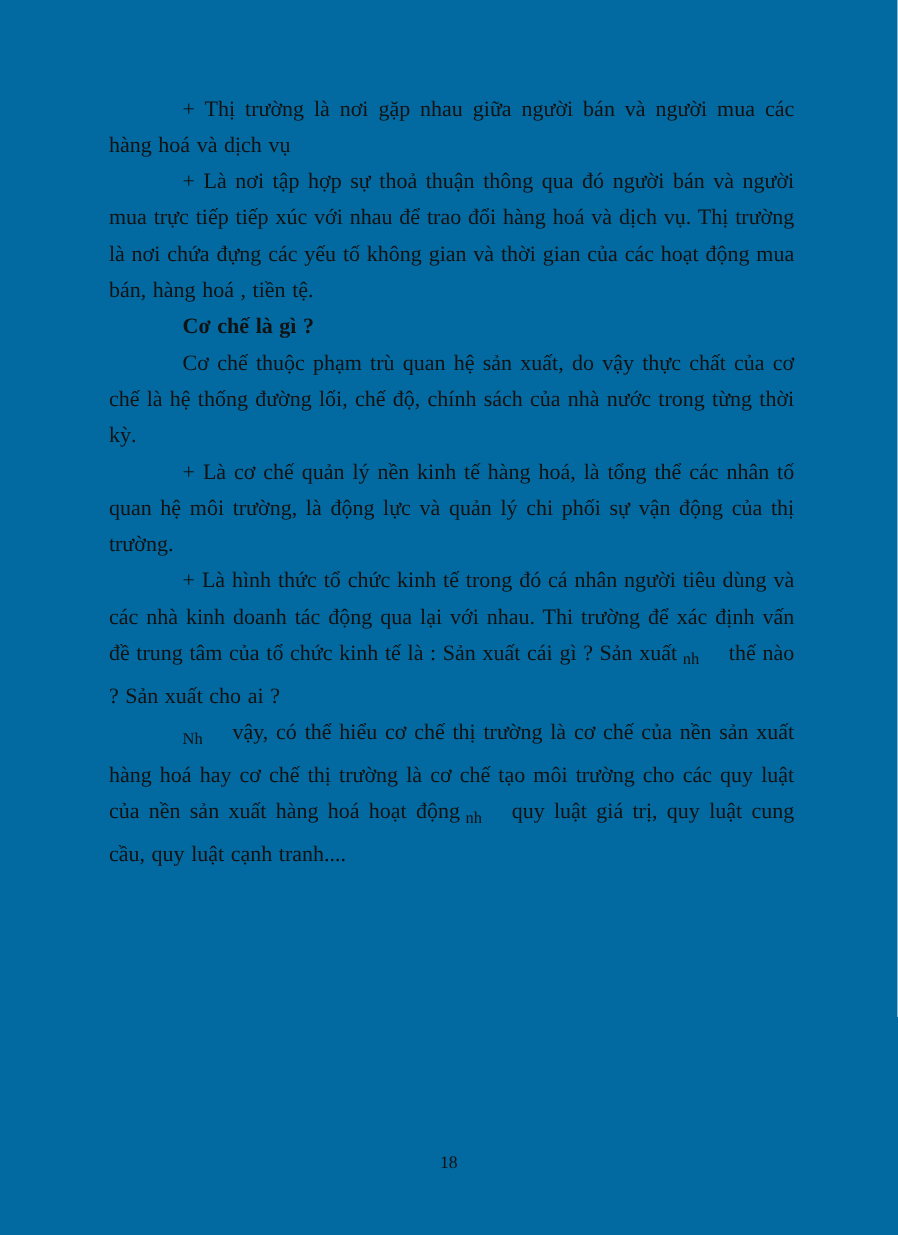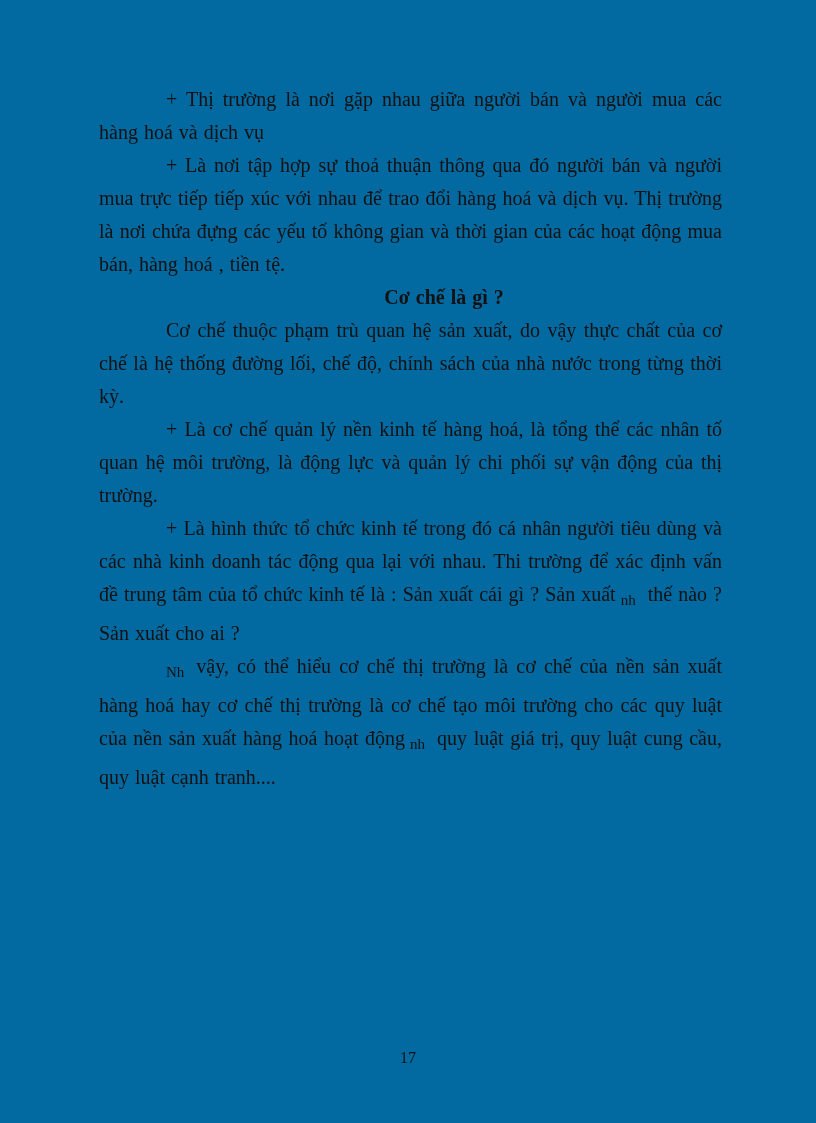--- a/index.html
+++ b/index.html
@@ -25,27 +25,27 @@
   .para {
     margin: 0;
     font-size: 20px;
     line-height: 33px;
     text-align: justify;
     text-indent: 67px;
     word-spacing: 1px;
   }
   .para.heading {
     font-weight: bold;
-    text-align: center;
+    text-align: left;
   }
   .lowered {
     font-size: 15px;
     vertical-align: -4px;
     margin-left: 5px;
-    margin-right: 12px;
+    margin-right: 27px;
   }
   .lowered.lead {
     margin-left: 0;
   }
   .footer {
     position: absolute;
     left: 0;
     right: 0;
     top: 1048px;
     text-align: center;
@@ -72,14 +72,14 @@
 
     <p class="para"><span>+ Là cơ chế quản lý nền kinh tế hàng hoá, là tổng thể các nhân tố quan hệ môi trường, là động lực và quản lý chi phối sự vận động của thị trường.</span></p>
 
 
     <p class="para"><span>+ Là hình thức tổ chức kinh tế trong đó cá nhân người tiêu dùng và các nhà kinh doanh tác động qua lại với nhau. Thi trường để xác định vấn đề trung tâm của tổ chức kinh tế là : Sản xuất cái gì ? Sản xuất</span><span class="lowered">nh</span><span>thế nào ? Sản xuất cho ai ?</span></p>
 
     <p class="para"><span class="lowered lead">Nh</span><span>vậy, có thể hiểu cơ chế thị trường là cơ chế của nền sản xuất hàng hoá hay cơ chế thị trường là cơ chế tạo môi trường cho các quy luật của nền sản xuất hàng hoá hoạt động</span><span class="lowered">nh</span><span>quy luật giá trị, quy luật cung cầu, quy luật cạnh tranh....</span></p>
 
   </main>
 
-  <footer class="footer"><span>17</span></footer>
+  <footer class="footer"><span>18</span></footer>
 </div>
 
 </body></html>

